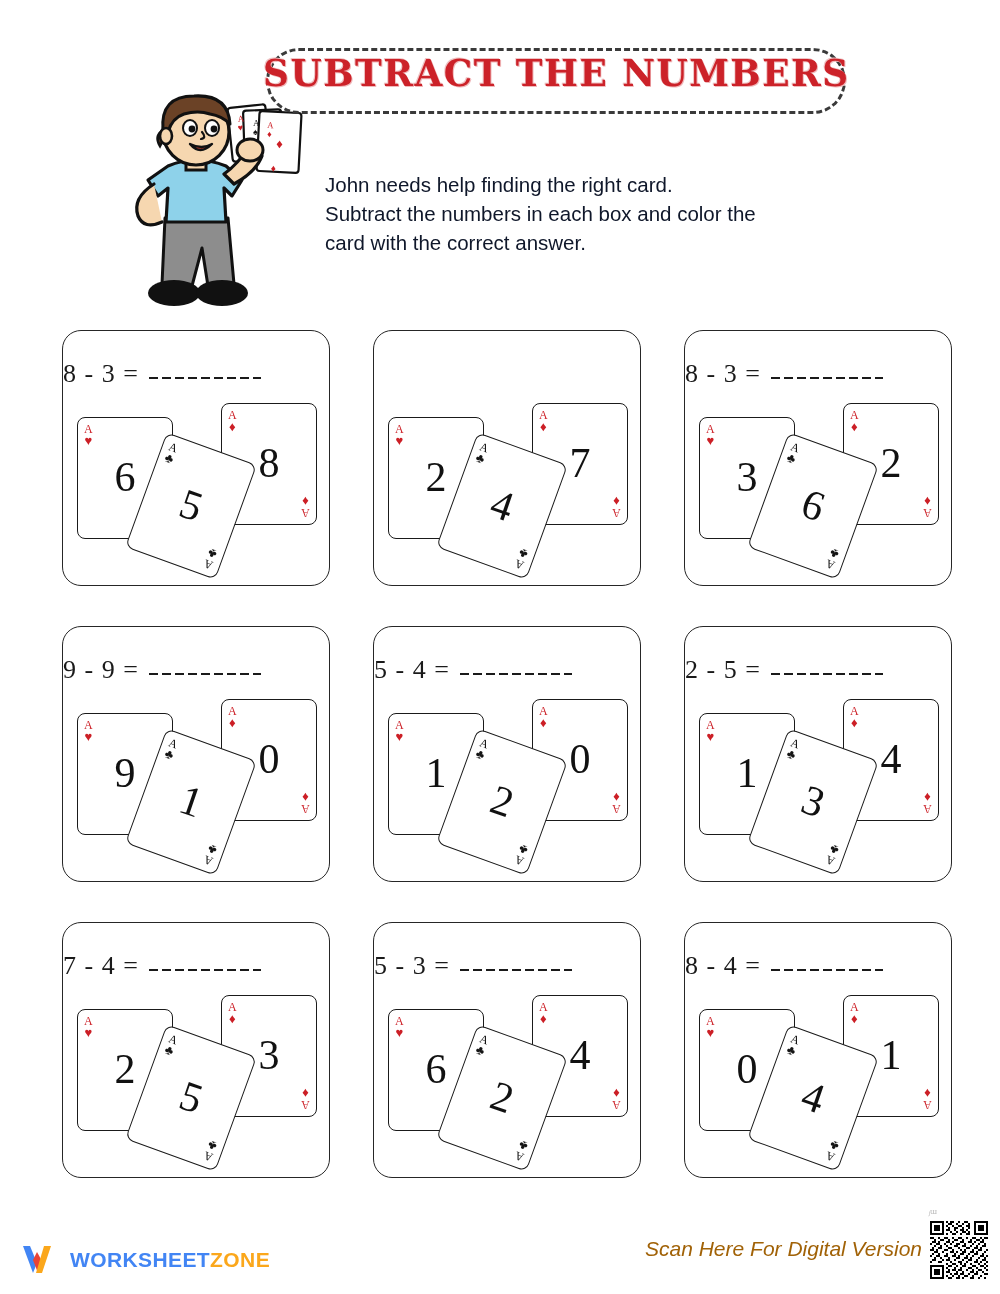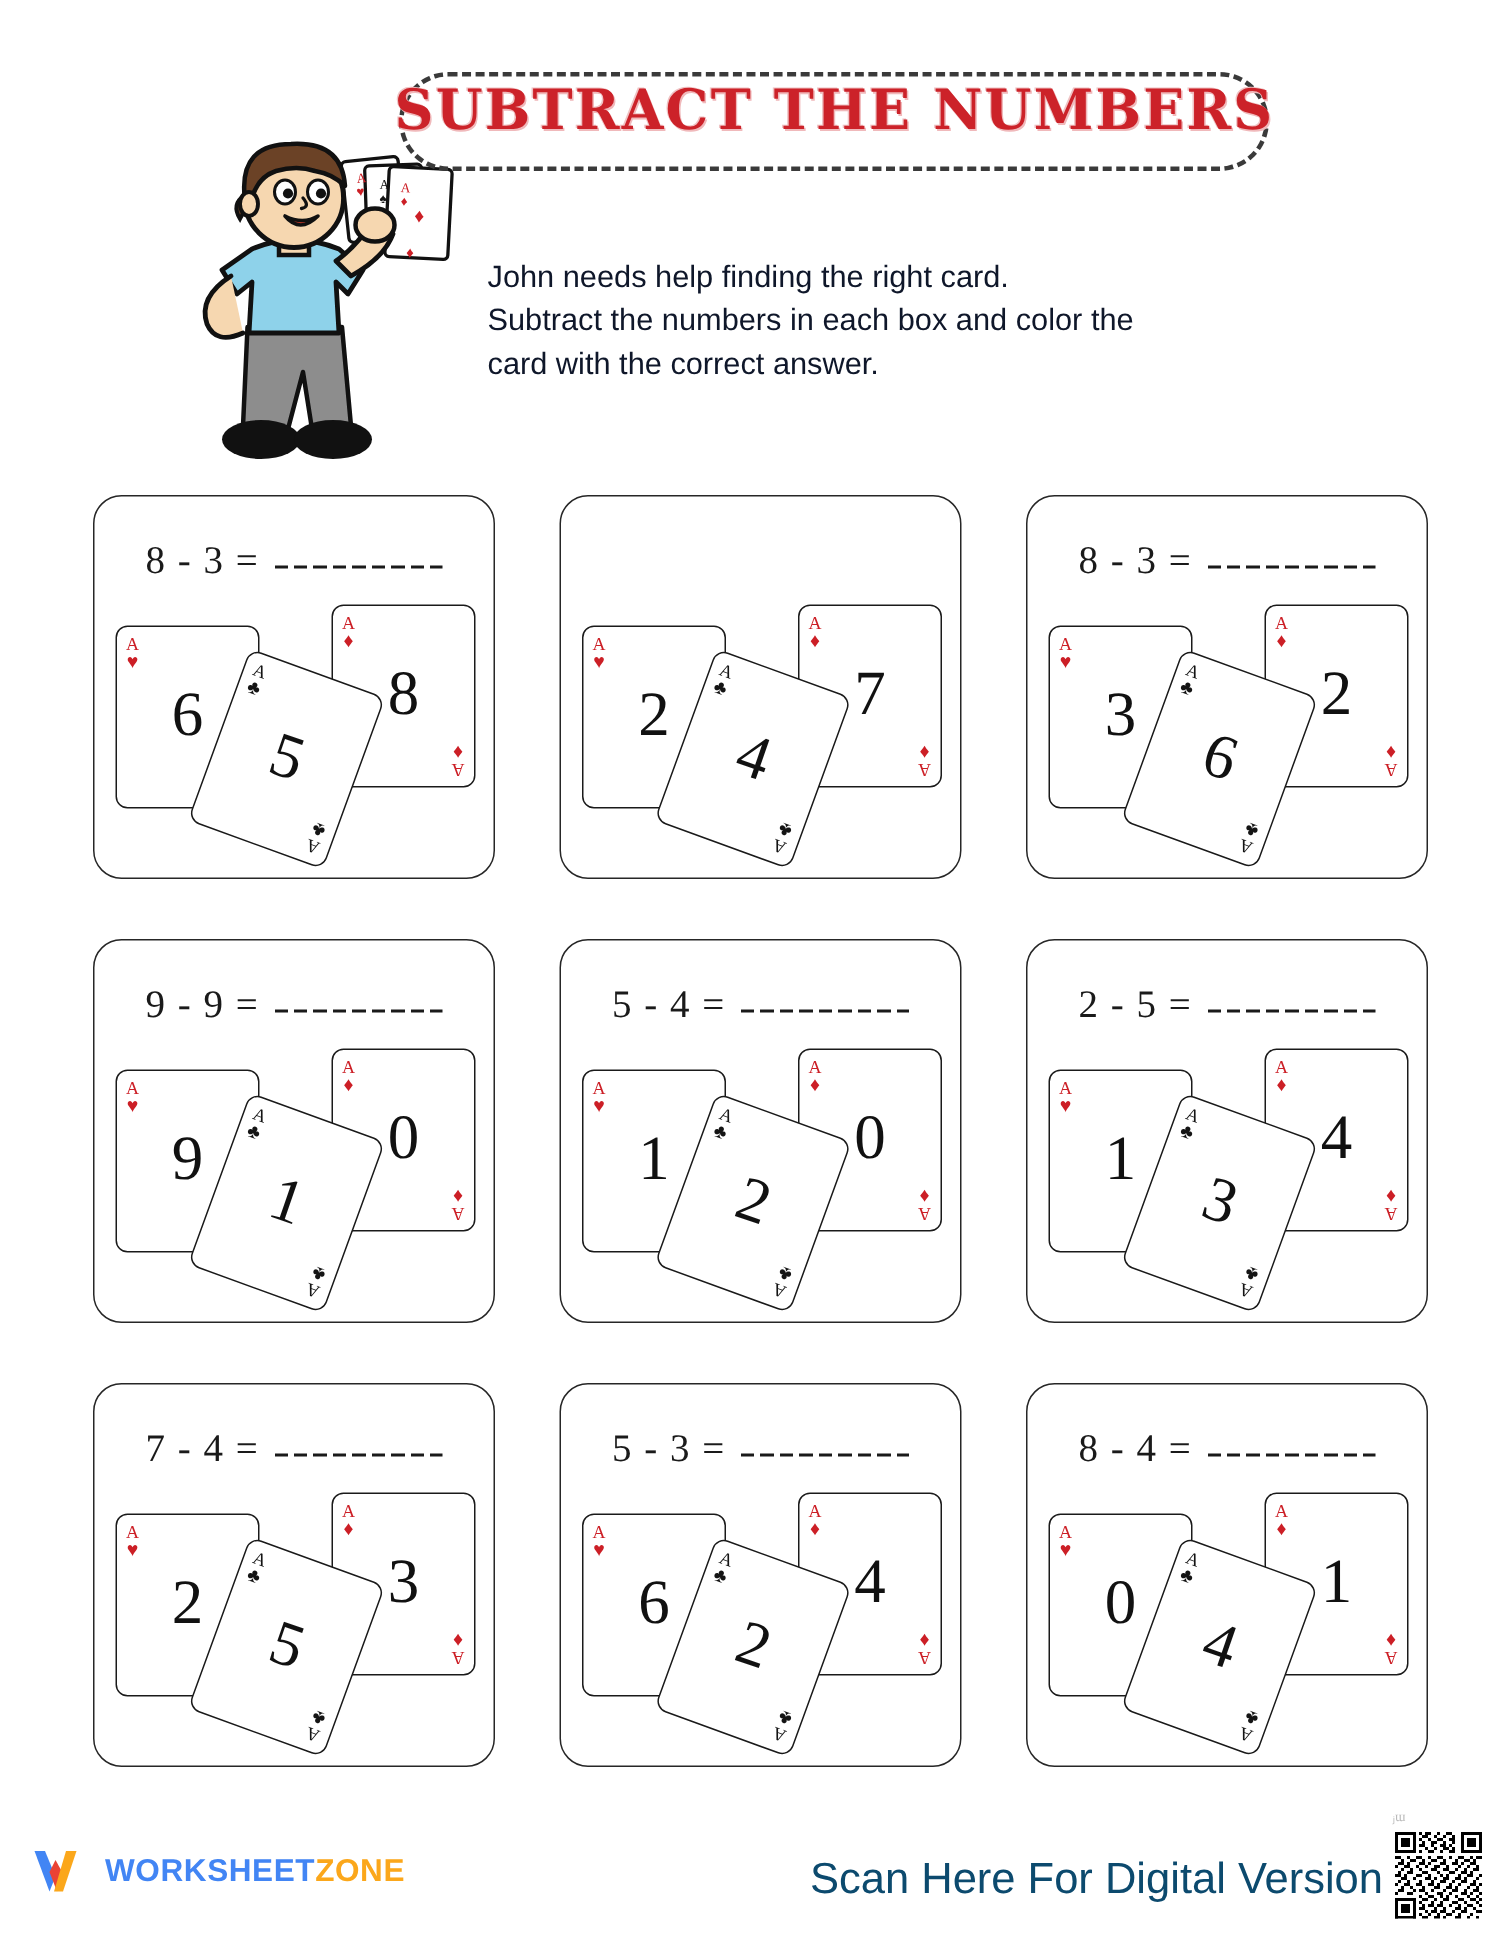--- a/index.html
+++ b/index.html
@@ -46,21 +46,20 @@
   .box {
     position: relative;
     width: 268px; height: 256px;
     border: 1.6px solid #262626;
     border-radius: 19px;
     background: #fff;
     overflow: hidden;
   }
   .equation {
     position: absolute; top: 28px; left: 0; right: 0;
-    text-align: center;
     font-family: "Liberation Serif", serif;
     font-size: 26px; color: #1a1a1a;
     letter-spacing: 1px;
   }
   .eq-q { display: inline-block; }
   .blank {
     display: inline-block; vertical-align: middle;
     width: 112px; height: 2px;
     margin-left: 10px; margin-bottom: -4px;
     background-image: repeating-linear-gradient(to right, #1a1a1a 0 9px, transparent 9px 13px);
@@ -95,27 +94,27 @@
   .black { color: #141414; }
 
   .card.left   { left: 14px;  top: 14px;  width: 96px;  height: 122px; z-index: 1; }
   .card.right  { left: 158px; top: 0px;   width: 96px;  height: 122px; z-index: 2; }
   .card.mid    { left: 80px;  top: 42px;  width: 96px;  height: 122px; z-index: 3;
                  transform: rotate(20deg); }
   .card.mid .bignum { transform: translateY(-52%) rotate(-1deg); }
 
   
   .footer { position: absolute; left: 0; bottom: 0; width: 1000px; height: 95px; }
-  .logo { position: absolute; left: 20px; top: 32px; display: flex; align-items: center; gap: 10px; text-align: right; }
+  .logo { position: absolute; left: 20px; top: 44px; display: flex; align-items: center; gap: 10px; text-align: right; }
   .logo-text { font-size: 21px; font-weight: bold; letter-spacing: 0.4px; }
   .logo-text .w1 { color: #4285F4; }
   .logo-text .w2 { color: #FBA71B; }
   .scan-text {
     position: absolute; right: 78px; top: 38px;
-    font-size: 29px; color: #0c4a6e;
+    font-size: 21px; color: #a16207; font-style: italic;
   }
   .qr { position: absolute; right: 12px; top: 22px; width: 58px; height: 58px; }
   .tiny-mark {
     position: absolute; right: 63px; top: 5px;
     font-size: 9px; color: #b9b9b9; font-family: "Liberation Serif", serif;
   }
 </style>
 </head>
 <body>
 

